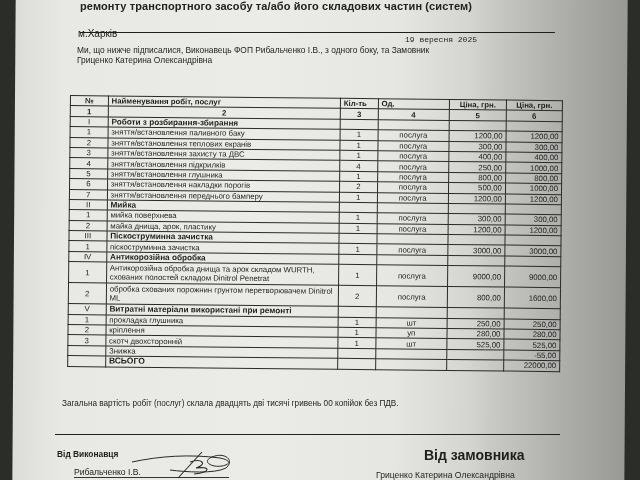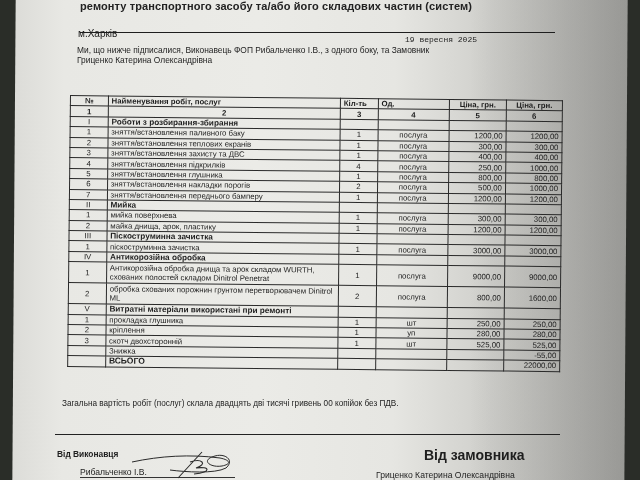--- a/index.html
+++ b/index.html
@@ -41,21 +41,21 @@
     table.acts td.r { text-align: right; }
     table.acts tr.hdr td { font-weight: bold; }
     table.acts tr.section td.name { font-weight: bold; font-size: 8.2px; }
     table.acts tr.tall td { height: 20px; white-space: normal; line-height: 9.5px; }
     table.acts tr.total td.name { font-weight: bold; font-size: 8.5px; }
     table.acts tr.total td.sum { font-weight: normal; }
     .summary { position: absolute; left: 62px; top: 399px; font-size: 8.2px; line-height: 10px; white-space: nowrap; }
     .rule { position: absolute; left: 55px; top: 434px; width: 505px; height: 0; border-top: 1.8px solid #222; }
     .sig-left-label { position: absolute; left: 57px; top: 449px; font-size: 8.4px; font-weight: bold; }
     .sig-right-label { position: absolute; left: 376px; top: 447px; font-size: 14px; font-weight: bold; margin-left: 48px; }
-    .sig-left-name { position: absolute; left: 80px; top: 467px; font-size: 8.6px; border-bottom: 1px solid #333; width: 155px; }
+    .sig-left-name { position: absolute; left: 74px; top: 467px; font-size: 8.6px; border-bottom: 1px solid #333; width: 155px; }
     .sig-right-name { position: absolute; left: 376px; top: 470px; font-size: 8.6px; white-space: nowrap; }
     .signature { position: absolute; left: 130px; top: 448px; width: 110px; height: 32px; }
   </style>
 </head>
 <body>
 
 <div class="paper"></div>
 <div class="shade"></div>
 
 <div class="title">ремонту транспортного засобу та/або його складових частин (систем)</div>

